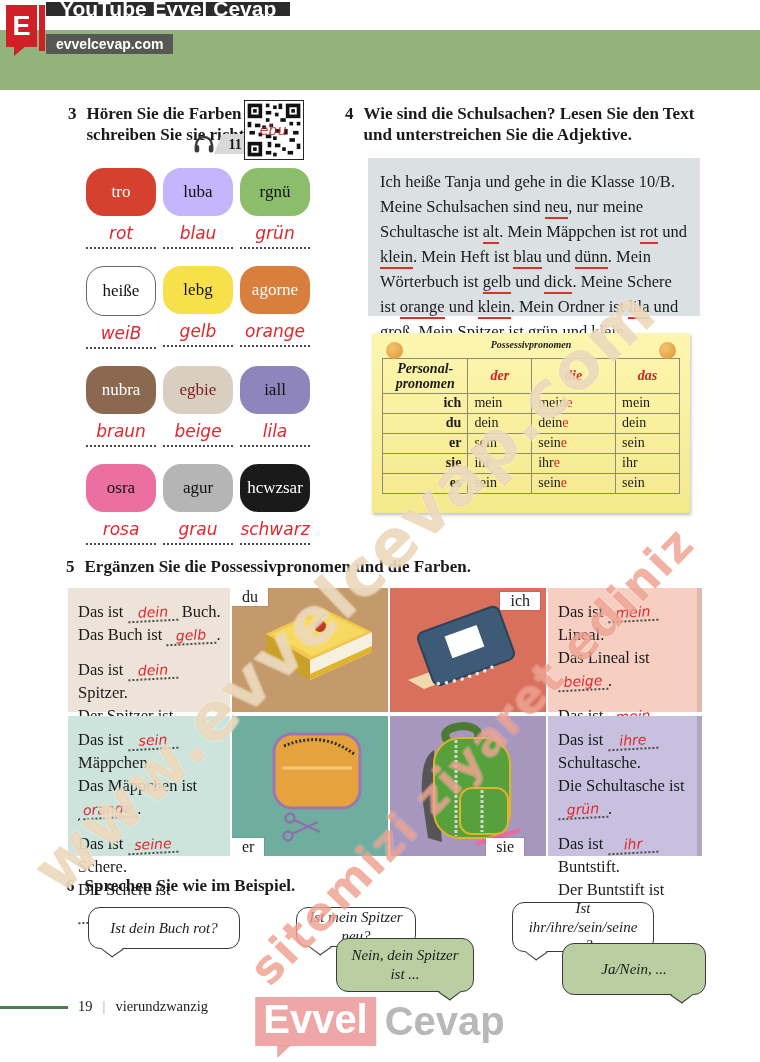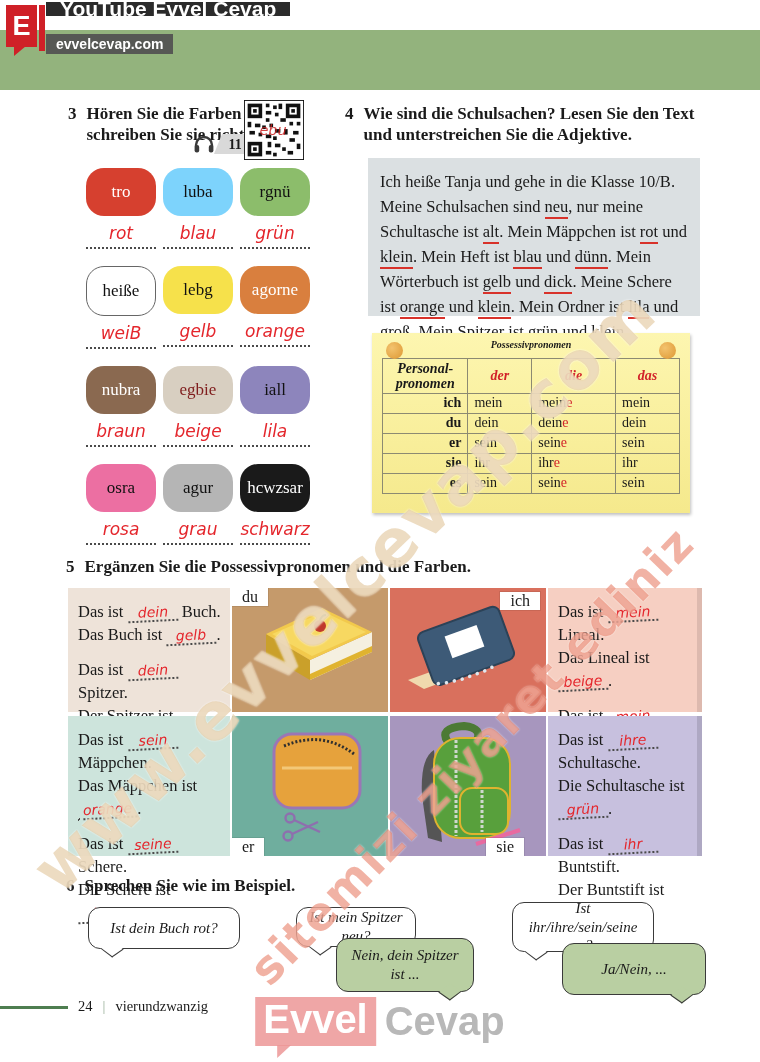--- a/index.html
+++ b/index.html
@@ -189,21 +189,21 @@
         <rect x="5" y="26" width="2" height="2"></rect>
       </g>
     <text x="16" y="19" text-anchor="middle" font-size="8" font-style="italic" fill="#cc2222" opacity="0.85" font-family="DejaVu Sans, sans-serif">ebu</text>
   </svg>
   <div class="chips">
       <div class="chip-cell">
         <div class="chip" style="background: rgb(214, 64, 47); color: rgb(255, 255, 255);">tro</div>
         <div class="chip-ans">rot</div>
       </div>
       <div class="chip-cell">
-        <div class="chip" style="background: #7dd3fc; color: rgb(17, 17, 17);">luba</div>
+        <div class="chip" style="background: #c4b5fd; color: rgb(17, 17, 17);">luba</div>
         <div class="chip-ans">blau</div>
       </div>
       <div class="chip-cell">
         <div class="chip" style="background: rgb(140, 189, 107); color: rgb(17, 17, 17);">rgnü</div>
         <div class="chip-ans">grün</div>
       </div>
       <div class="chip-cell">
         <div class="chip" style="background: rgb(255, 255, 255); color: rgb(17, 17, 17); border: 1.5px solid rgb(102, 102, 102);">heiße</div>
         <div class="chip-ans">weiB</div>
       </div>
@@ -418,21 +418,21 @@
     </div>
   <div class="bubble q b-q3">
       <span>Ist ihr/ihre/sein/seine ...?</span>
     </div>
   <div class="bubble a b-a3">
       <span>Ja/Nein, ...</span>
     </div>
 
   <div class="foot-line"></div>
   <div class="foot-text">
-    <span>24</span>
+    <span>19</span>
     <span class="sep">|</span>
     <span>vierundzwanzig</span>
   </div>
   <div class="logo">
     <span class="evvel">Evvel</span>
     <span class="cevap">Cevap</span>
   </div>
 
   <div class="wm wm1">www.evvelcevap.com</div>
   <div class="wm wm2">sitemizi ziyaret ediniz</div>

